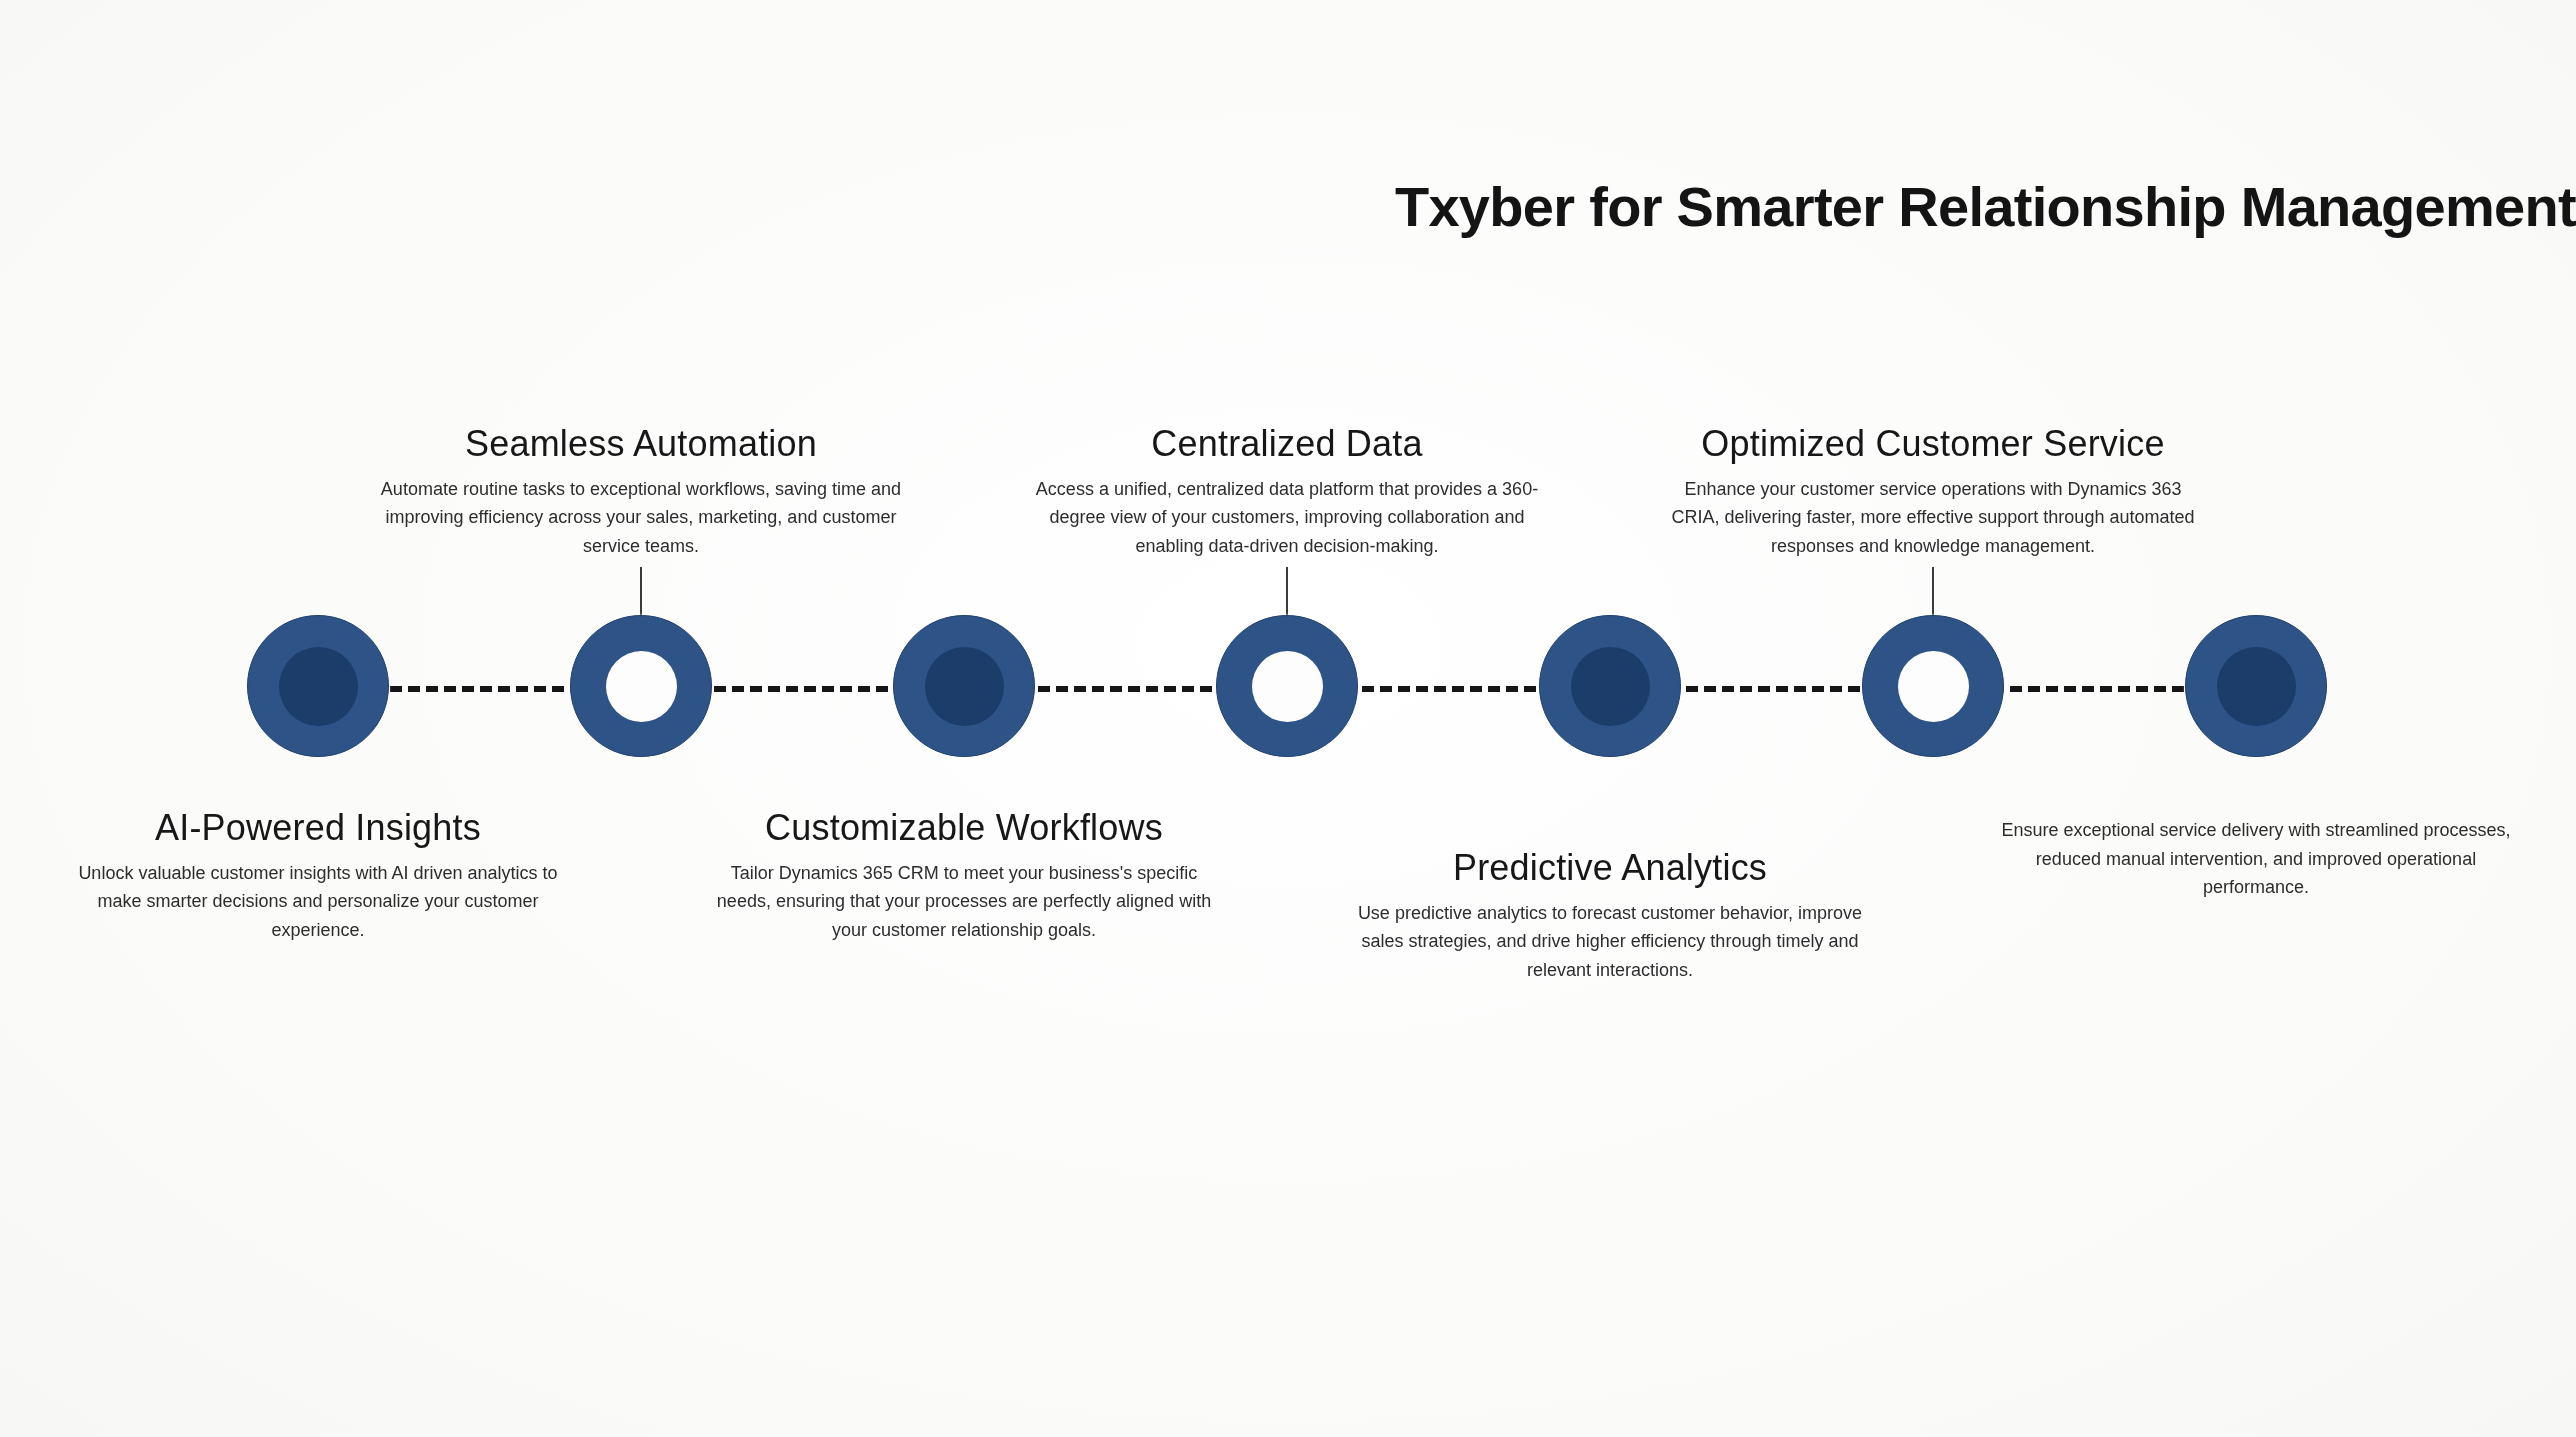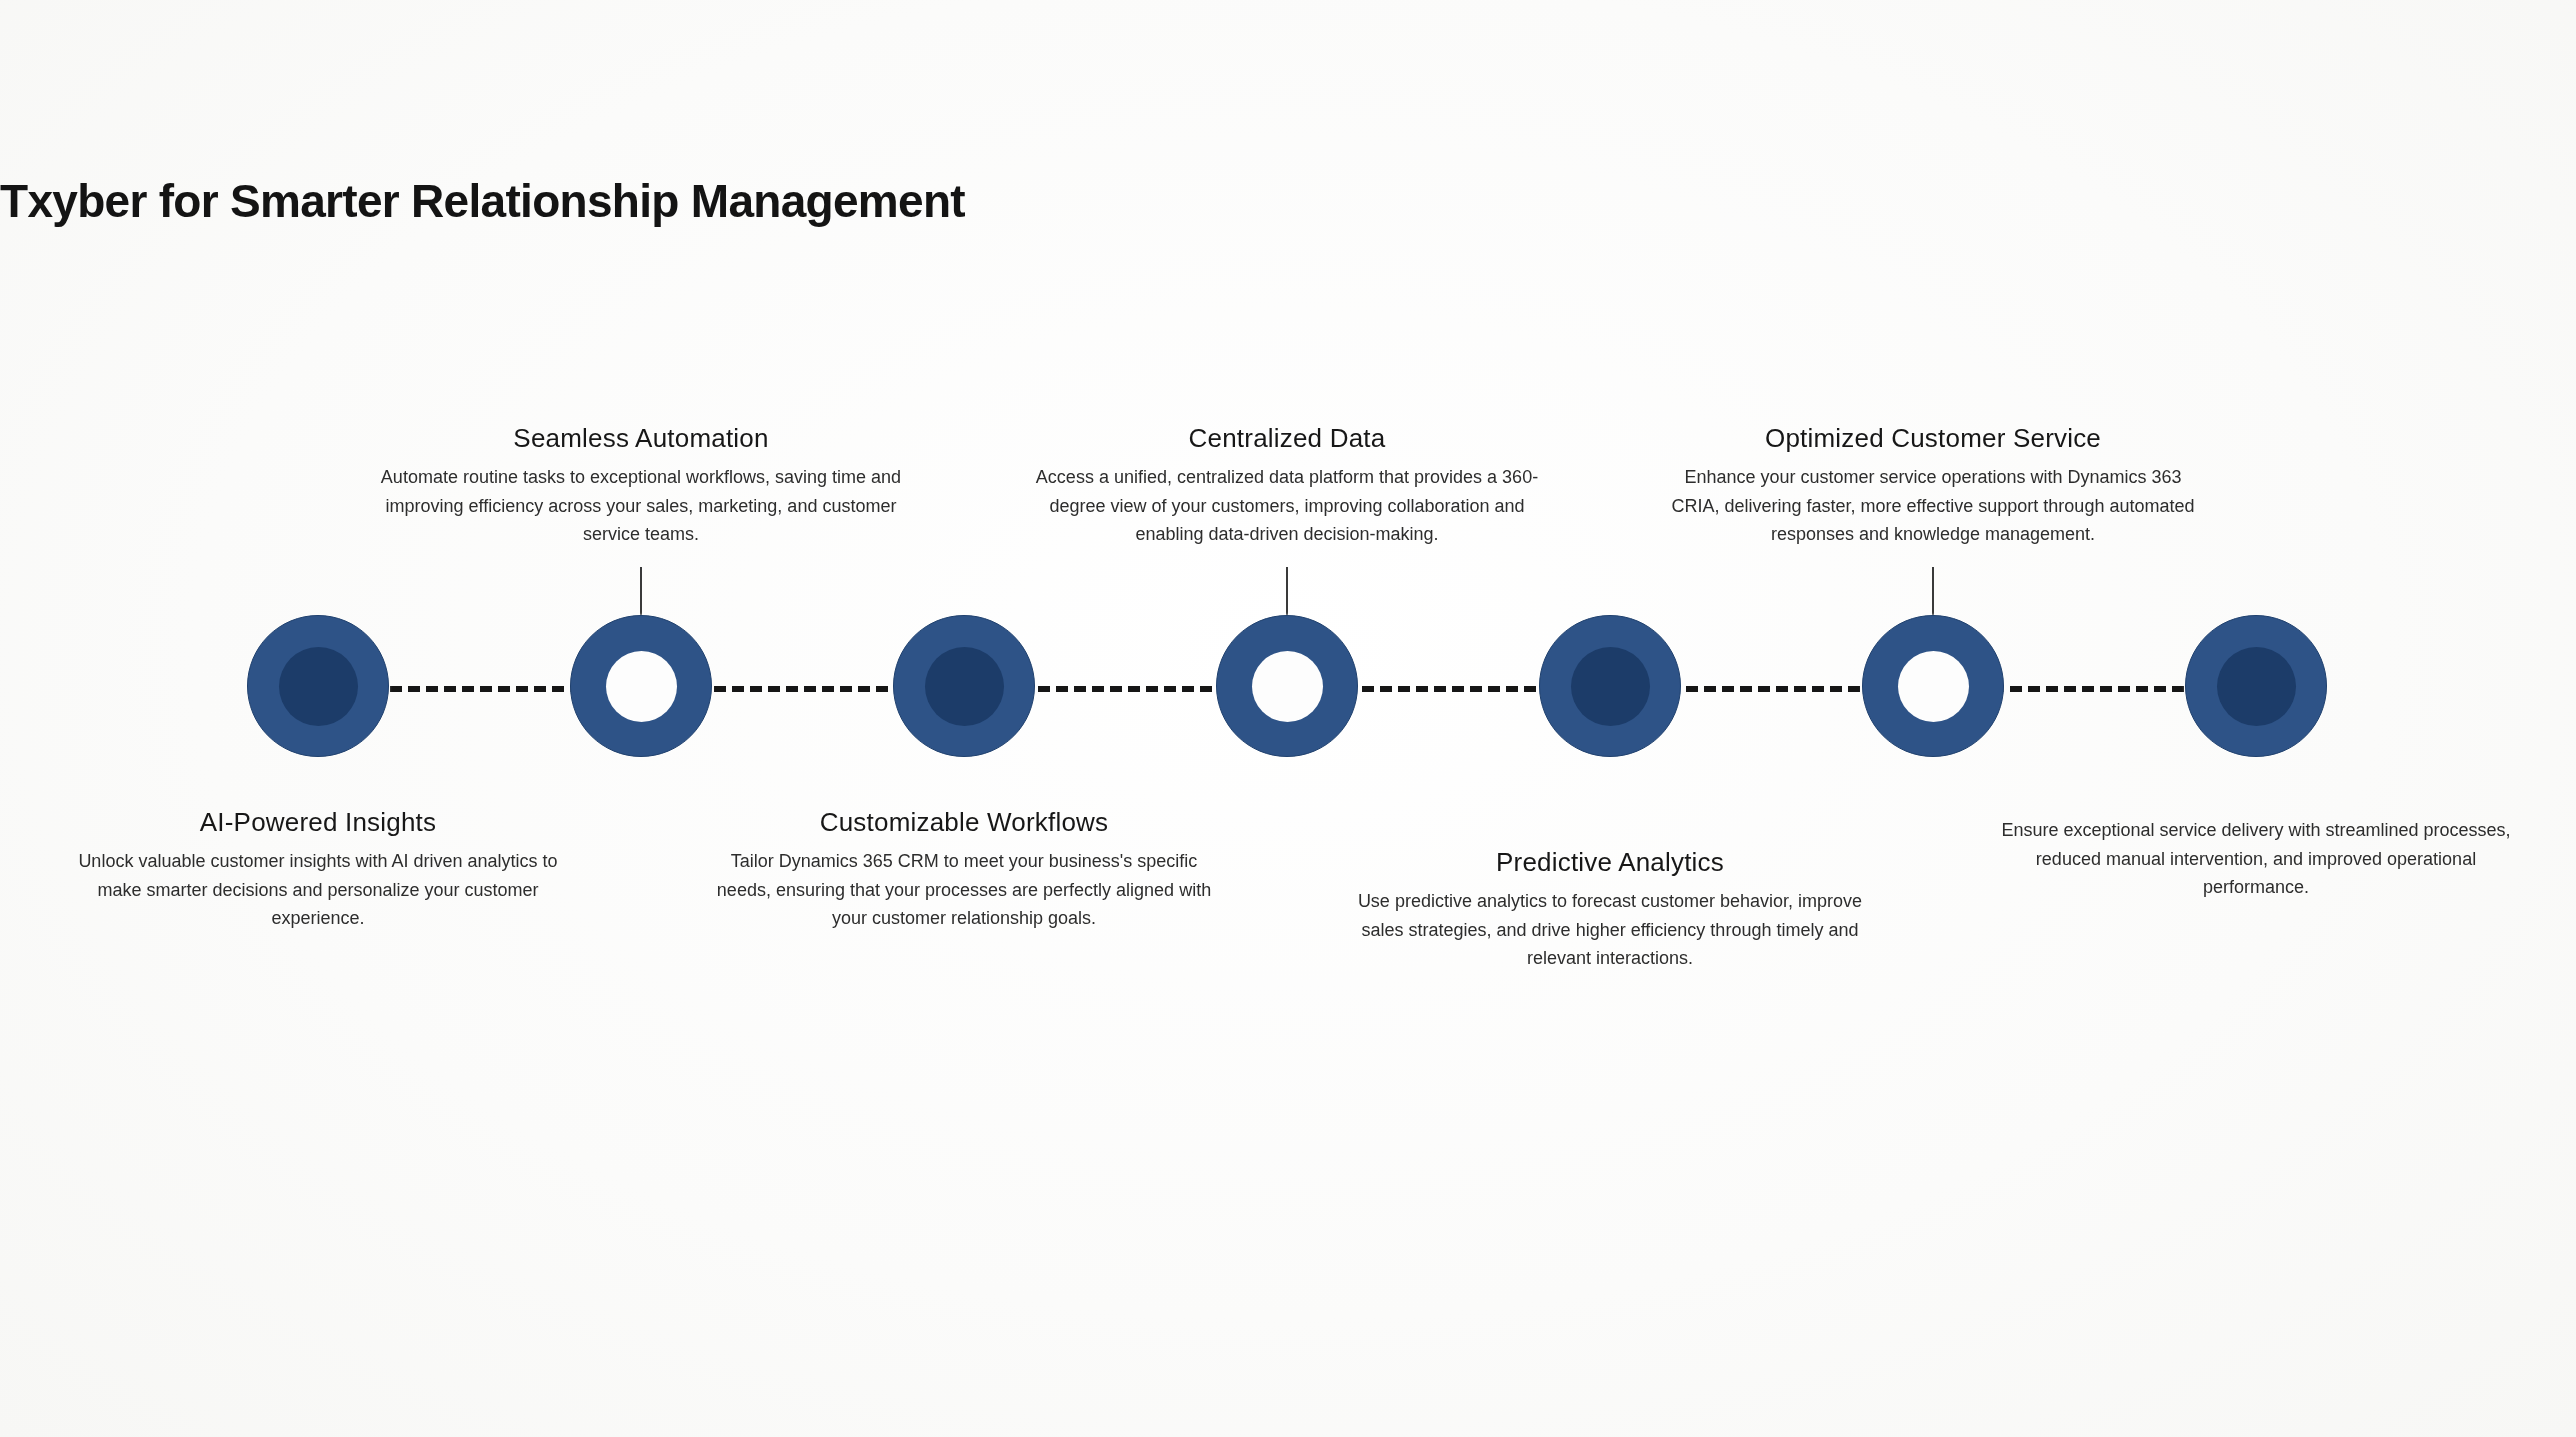--- a/index.html
+++ b/index.html
@@ -26,23 +26,23 @@
     background:
       radial-gradient(ellipse at 50% 45%, #ffffff 0%, #fbfbfa 60%, #f7f7f5 100%);
   }
 
   
   .title {
     position: absolute;
     top: 174px;
     left: 0;
     width: 2576px;
-    text-align: left;
-    font-family: "Liberation Sans", sans-serif;
-    font-size: 46px;
+    text-align: right;
+    font-family: "Liberation Sans", sans-serif;
+    font-size: 56px;
     font-weight: 700;
     letter-spacing: -0.7px;
     color: #141414;
     white-space: nowrap;
   }
 
   
   .axis {
     position: absolute;
     top: 686px;
@@ -104,21 +104,21 @@
   }
 
   
   .label {
     position: absolute;
     text-align: center;
     color: #1b1b1b;
   }
   .label .heading {
     font-family: "Liberation Sans", sans-serif;
-    font-size: 26px;
+    font-size: 36px;
     font-weight: 400;
     letter-spacing: 0.2px;
     color: #171717;
     line-height: 1.18;
     white-space: nowrap;
   }
   .label .body {
     margin-top: 9.4px;
     font-family: "Liberation Sans", sans-serif;
     font-size: 18px;

